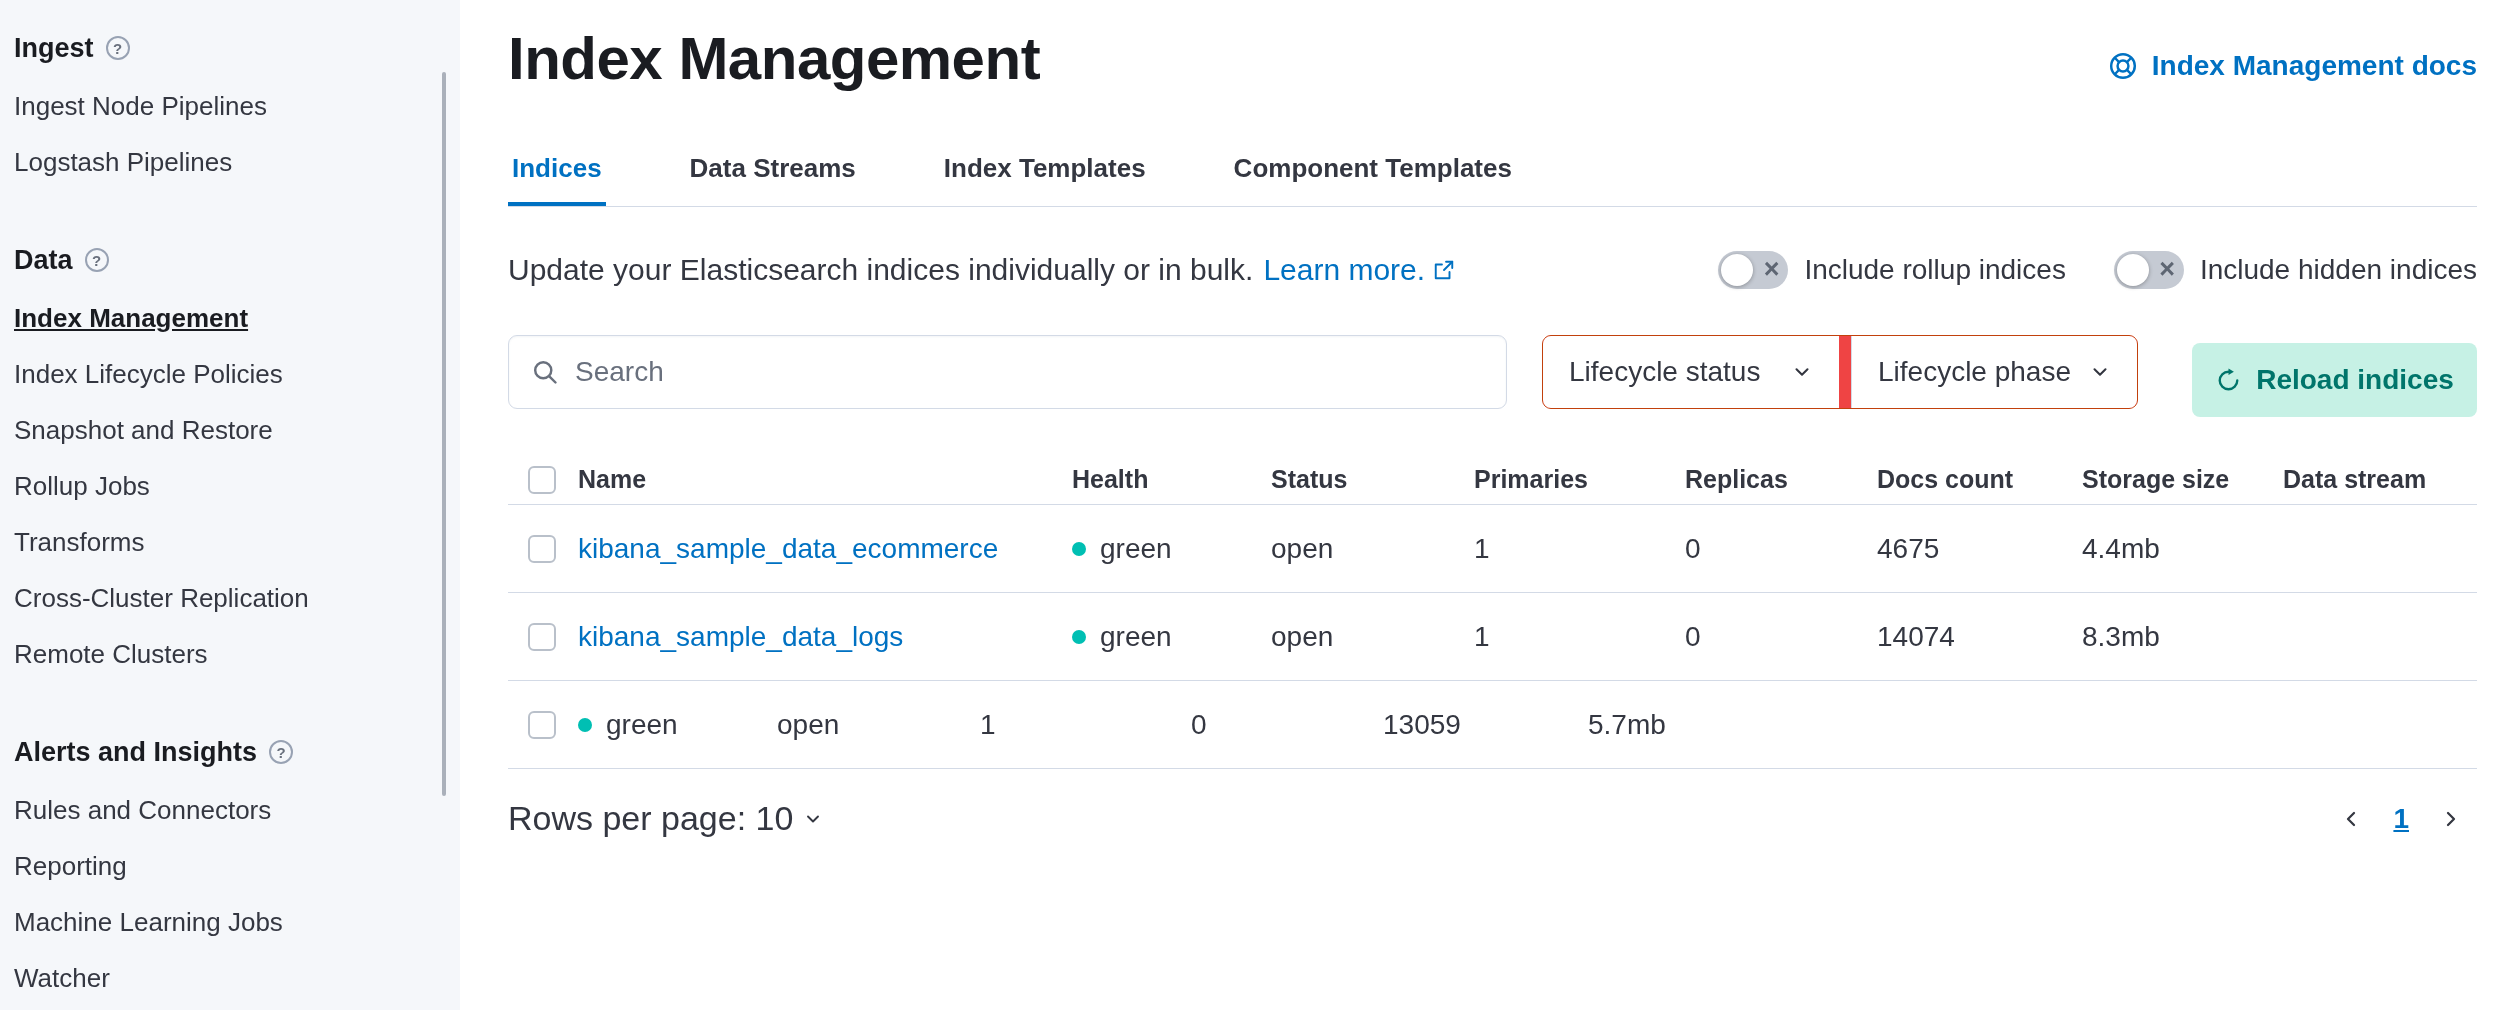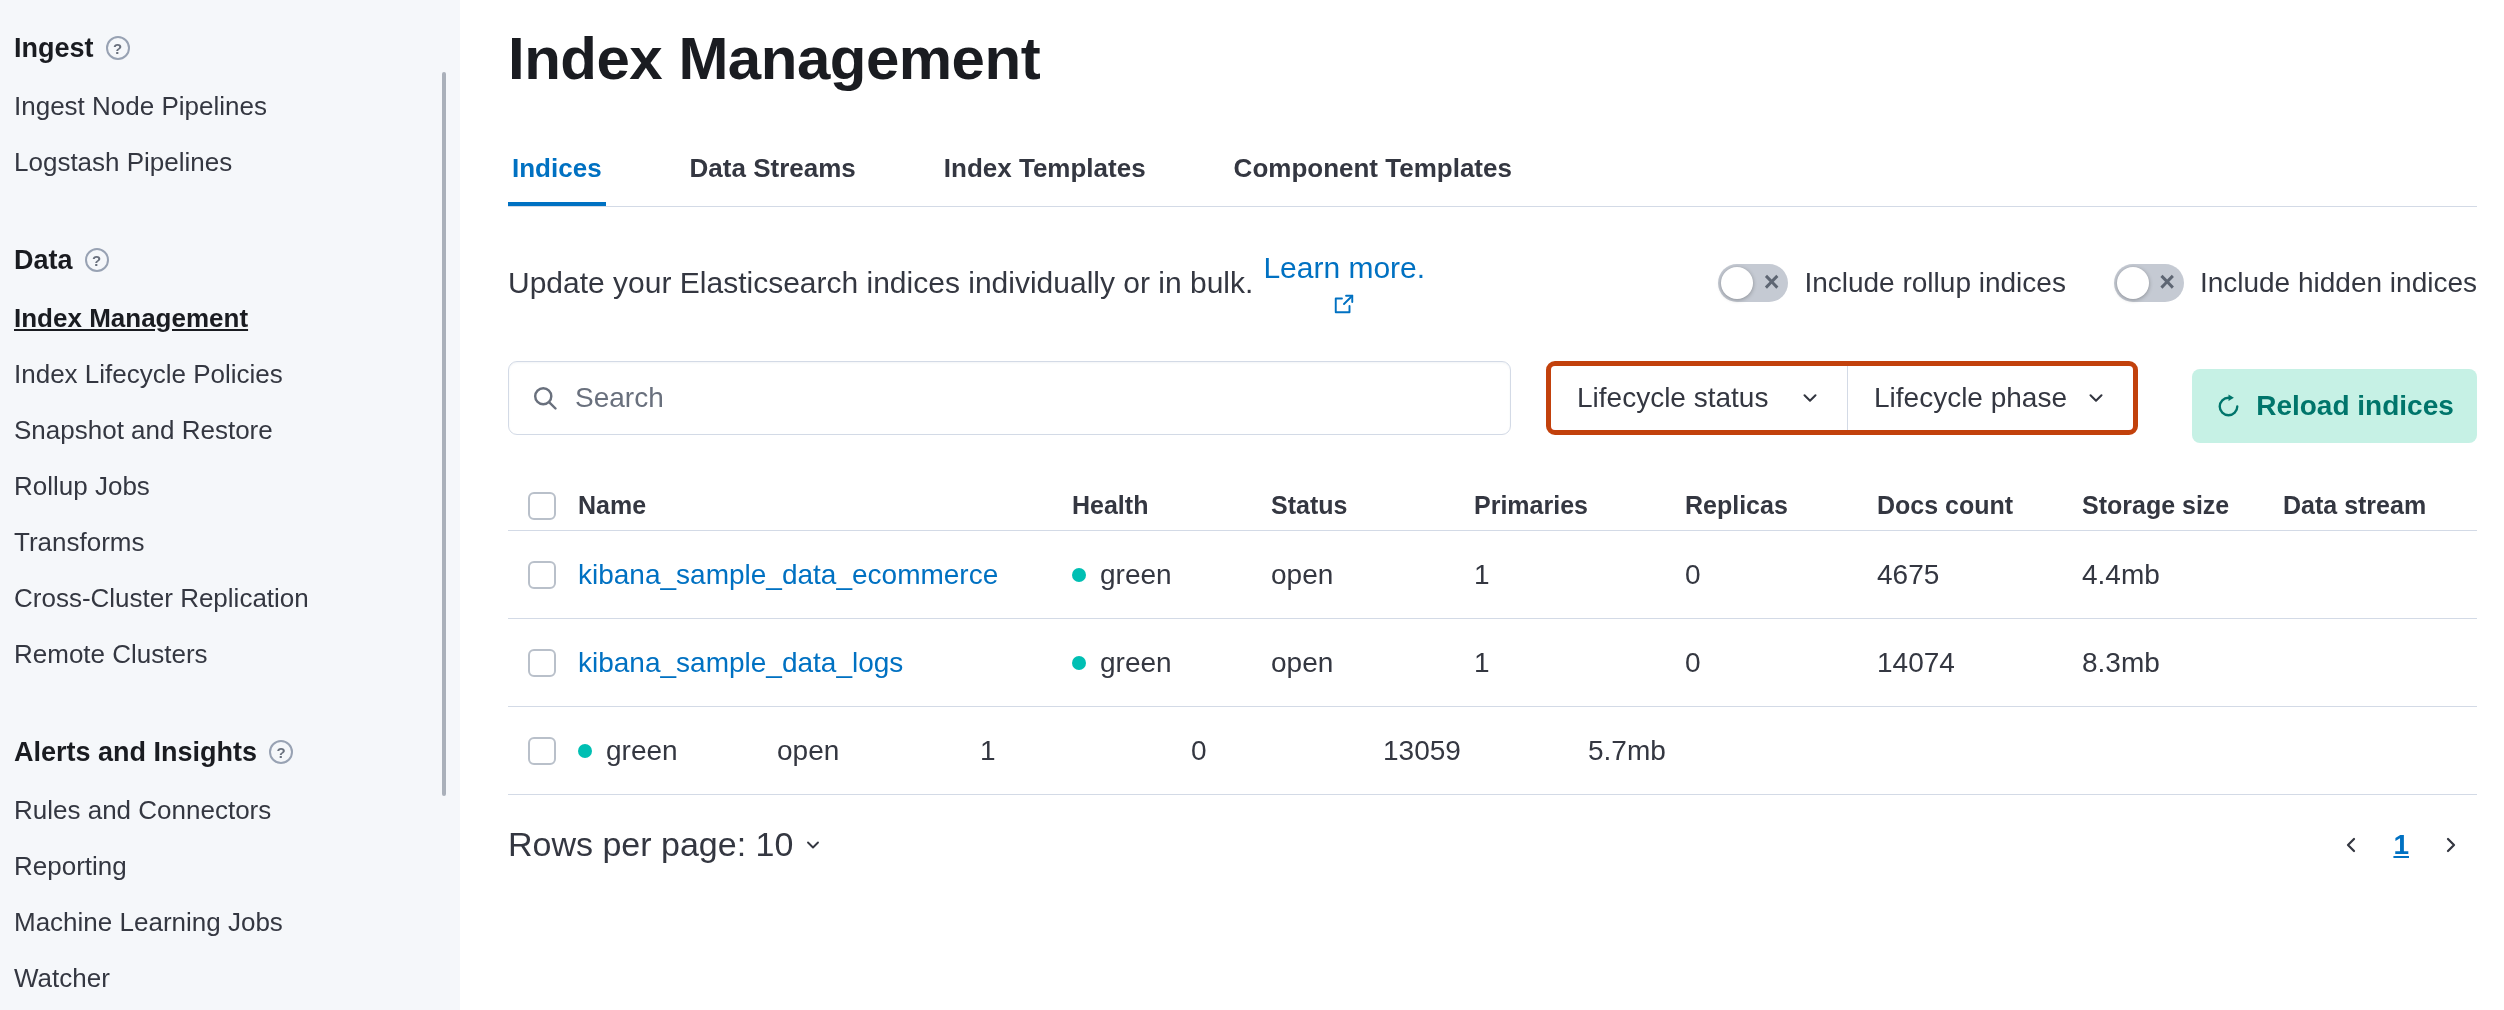--- a/index.html
+++ b/index.html
@@ -40,21 +40,21 @@
   }
 
   
   .tabs { display:flex; gap:80px; margin-top:46px; border-bottom:1px solid #d3dae6; }
   .tab { font-size:26px; font-weight:700; padding:14px 4px 22px 4px; color:#343741; cursor:pointer; }
   .tab.active { color:#0071c2; box-shadow:inset 0 -4px 0 #0071c2; }
 
   
   .desc-row { display:flex; justify-content:space-between; align-items:center; margin-top:44px; }
   .desc { font-size:30px; color:#343741; display:flex; align-items:center; gap:10px; }
-  .learn-more { color:#0071c2; text-decoration:none; display:inline-flex; align-items:center; gap:8px; cursor:pointer;flex-direction:column; }
+  .learn-more { color:#0071c2; text-decoration:none; display:inline-flex; align-items:center; gap:8px; cursor:pointer; }
   .toggles { display:flex; align-items:center; gap:48px; }
   .toggle-group { display:flex; align-items:center; gap:16px; cursor:pointer; }
   .switch { width:70px; height:38px; border-radius:19px; background:#c5cad3; position:relative; flex-shrink:0; }
   .switch .knob {
     position:absolute; left:3px; top:3px; width:32px; height:32px; border-radius:50%;
     background:#fff; box-shadow:0 1px 4px rgba(0,0,0,0.3);
   }
   .switch .off-x {
     position:absolute; right:9px; top:50%; transform:translateY(-52%);
     color:#5e6673; font-size:27px; font-weight:700; line-height:1;
@@ -69,21 +69,21 @@
     display:flex; align-items:center; gap:16px; padding:0 22px;
     box-shadow:inset 0 1px 2px rgba(152,162,179,0.12);
   }
   .search-box input {
     flex:1; border:none; outline:none; background:transparent;
     font-family:inherit; font-size:28px; color:#343741;
   }
   .search-box input::placeholder { color:#69707d; }
   .filter-group {
     display:flex; height:74px; margin-left:35px;
-    border:5px solid #c2410c; border-radius:9px; overflow:hidden; background:#ef4444;
+    border:1px solid #c2410c; border-radius:9px; overflow:hidden; background:#ef4444;gap:12px;
   }
   .filter-btn {
     display:flex; align-items:center; justify-content:space-between; gap:18px;
     padding:0 26px; background:#fff; border:none; cursor:pointer;
     font-family:inherit; font-size:28px; color:#343741;
   }
   .filter-btn + .filter-btn { border-left:1px solid #d3dae6; }
   .filter-btn.w1 { width:296px; }
   .filter-btn.w2 { width:286px; }
   .reload-btn {
@@ -162,20 +162,28 @@
     <div class="side-item">Watcher</div>
   </div>
 
   <div class="side-scrollbar"></div>
 </aside>
 
 <main class="main">
 
   <div class="page-header">
     <h1 class="page-title">Index Management</h1>
+    <a class="docs-link">
+      <svg width="30" height="30" viewBox="0 0 16 16" fill="none" stroke="#0071c2" stroke-width="1.3">
+        <circle cx="8" cy="8" r="6.3"></circle>
+        <circle cx="8" cy="8" r="2.9"></circle>
+        <path d="M3.6 3.6L5.9 5.9M12.4 3.6L10.1 5.9M3.6 12.4L5.9 10.1M12.4 12.4L10.1 10.1"></path>
+      </svg>
+      <span>Index Management docs</span>
+    </a>
   </div>
 
   <nav class="tabs">
     <div class="tab active">Indices</div>
     <div class="tab">Data Streams</div>
     <div class="tab">Index Templates</div>
     <div class="tab">Component Templates</div>
   </nav>
 
   <div class="desc-row">

